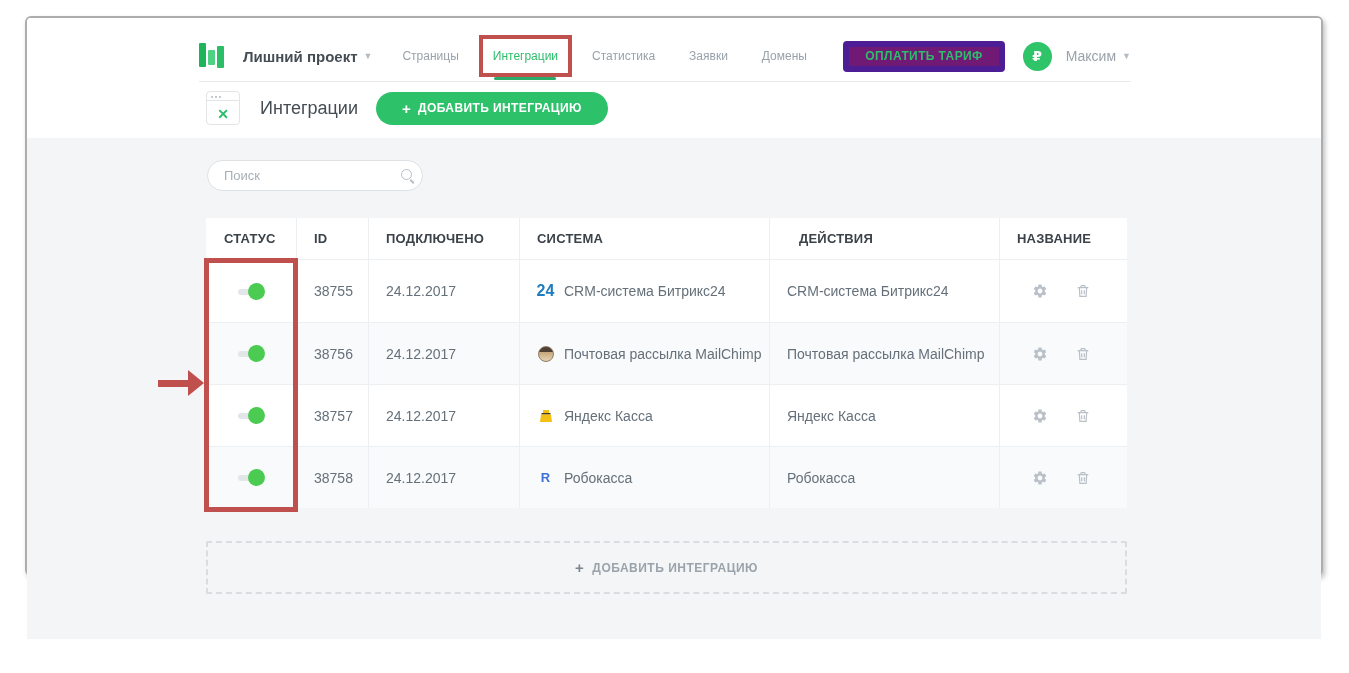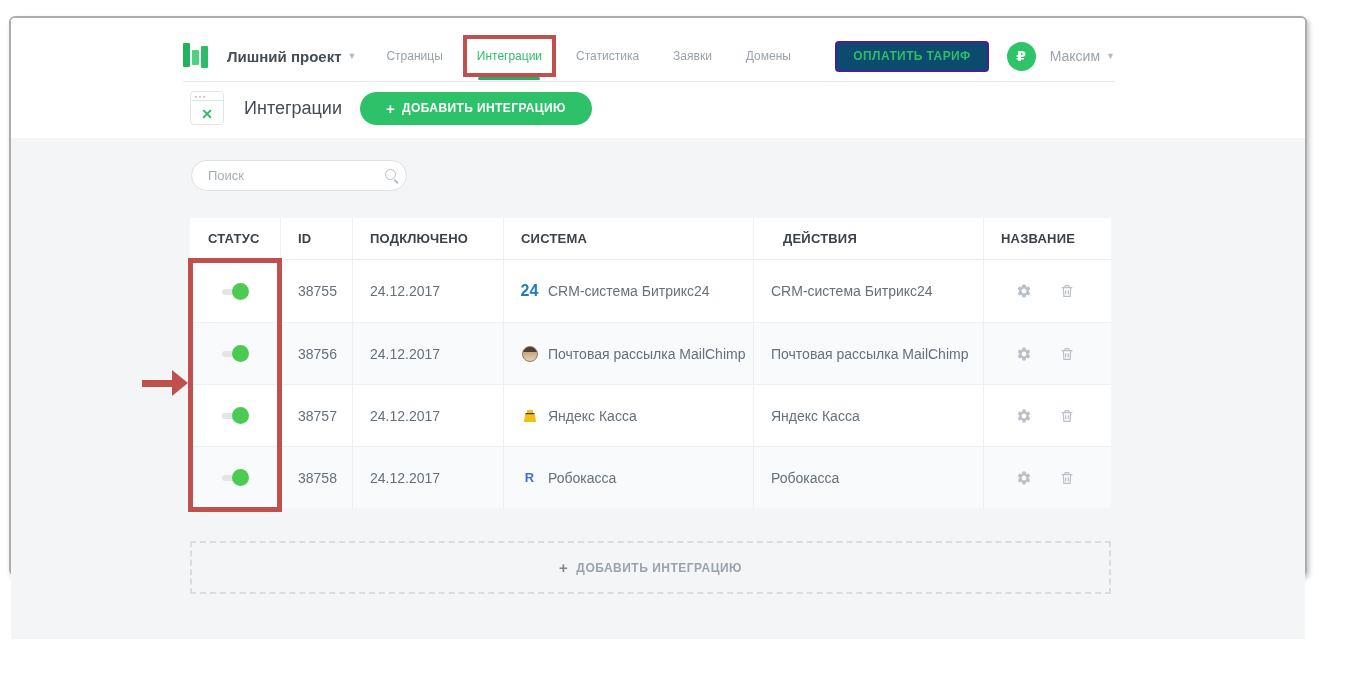--- a/index.html
+++ b/index.html
@@ -1,20 +1,20 @@
 <!DOCTYPE html>
 <html><head>
 <meta charset="utf-8">
 <style>
   * { margin:0; padding:0; box-sizing:border-box; }
   html,body { width:1349px; height:673px; background:#ffffff; overflow:hidden;
               font-family:"Liberation Sans", sans-serif; }
 
   
-  .frame { position:absolute; left:9px; top:16px; width:1298px; height:560px;
+  .frame { position:absolute; left:25px; top:16px; width:1298px; height:560px;
            background:#ffffff; border:2px solid #adadad; border-radius:6px;
            box-shadow:2px 3px 5px rgba(0,0,0,.25); }
 
   
   .header { position:absolute; left:0; top:0; width:100%; height:120px;
             background:#ffffff; border-radius:4px 4px 0 0; }
   .nav-row { position:absolute; left:172px; top:18px; width:932px; height:40px;
              display:flex; align-items:center; }
   .nav-divider { position:absolute; left:172px; top:63px; width:932px; height:1px;
                  background:#e8ebed; }
@@ -33,22 +33,22 @@
   .tab { position:relative; font-size:12px; color:#99a2aa; cursor:pointer; white-space:nowrap; }
   .tab.active { color:#2dbd6b; }
   .tab.active::after { content:""; position:absolute; left:50%; transform:translateX(-50%);
                        top:calc(100% + 14px); width:62px; height:3px; background:#2bab68;
                        border-radius:2px; }
   .annotation-tab-box { position:absolute; left:-14px; top:-14px;
                         width:calc(100% + 28px); height:42px;
                         border:4px solid #c0504d; pointer-events:none; }
 
   .nav-right { margin-left:auto; display:flex; align-items:center; }
-  .pay-btn { height:31px; padding:0 16px; border:2px solid #4c1d95; border-radius:4px;
-             background:#0c4a6e; color:#2dbd6b; font-size:12px; font-weight:700;
+  .pay-btn { height:31px; padding:0 16px; border:6px solid #4c1d95; border-radius:4px;
+             background:#701a75; color:#2dbd6b; font-size:12px; font-weight:700;
              letter-spacing:.4px; display:flex; align-items:center; cursor:pointer;
              font-family:"Liberation Sans", sans-serif; }
   .avatar { width:29px; height:29px; border-radius:50%; background:#2fc468; color:#fff;
             margin-left:18px; display:flex; align-items:center; justify-content:center;
             font-size:14px; font-weight:700; cursor:pointer;
             font-family:"DejaVu Sans", sans-serif; }
   .user { margin-left:14px; font-size:14px; color:#99a2aa; display:flex;
           align-items:center; cursor:pointer; }
 
   .title-row { position:absolute; left:179px; top:72px; height:36px;

